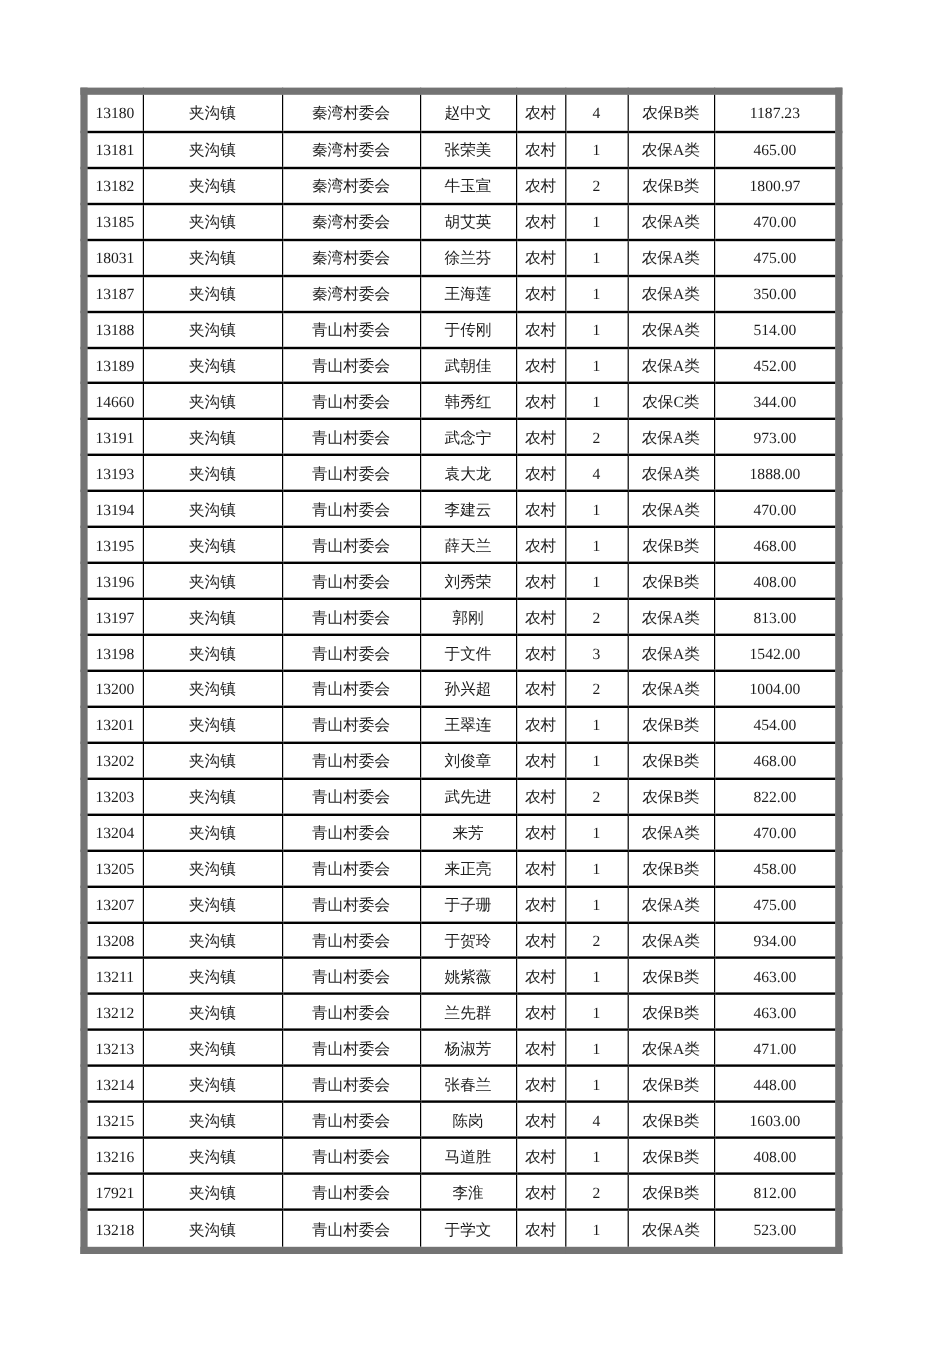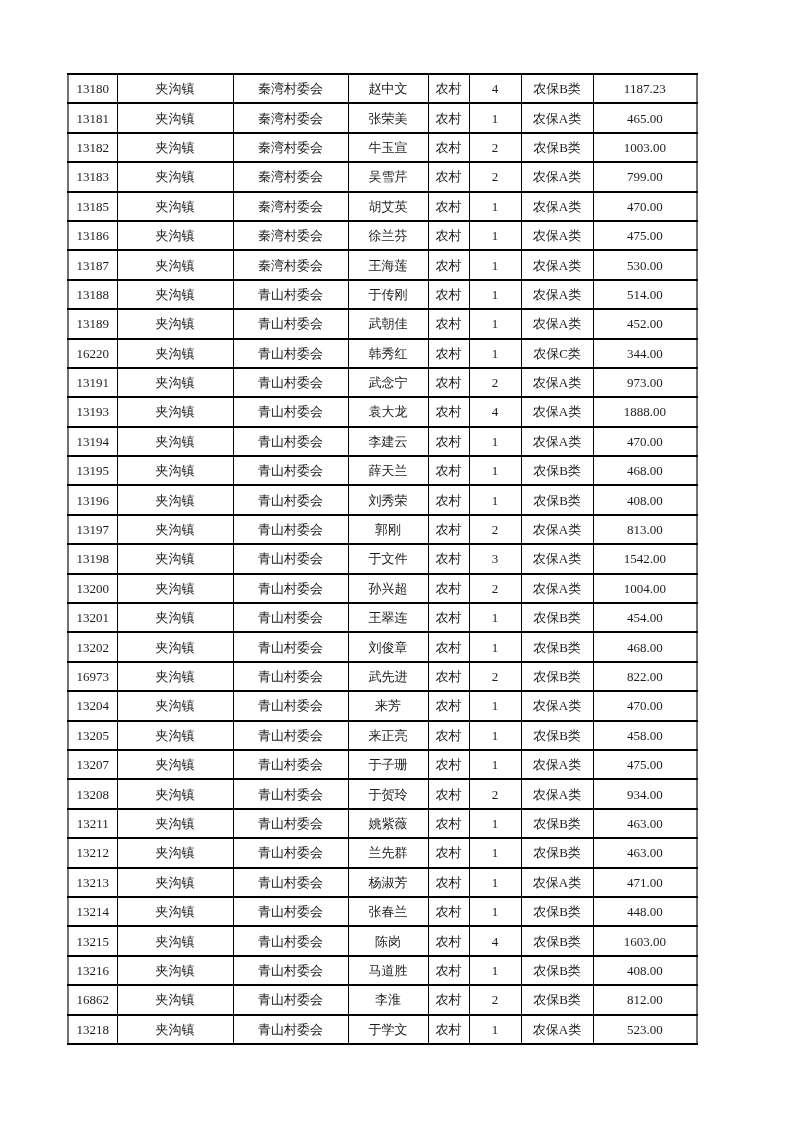--- a/index.html
+++ b/index.html
@@ -34,21 +34,21 @@
     text-align: center;
     vertical-align: middle;
     font-size: 13px;
     line-height: 1;
     padding: 0;
     white-space: nowrap;
     overflow: hidden;
     color: #1c1c1c;
   }
   table.data-table {
-    border: 2px solid #737373;
+    border: 6px solid #737373;
   }
   col.c-id        { width: 49px; }
   col.c-town      { width: 116px; }
   col.c-village   { width: 115px; }
   col.c-name      { width: 80px; }
   col.c-type      { width: 41px; }
   col.c-count     { width: 52px; }
   col.c-insurance { width: 72px; }
   col.c-amount    { width: 104px; }
 </style>
@@ -90,61 +90,51 @@
     <td>465.00</td>
   </tr>
         <tr>
     <td>13182</td>
     <td>夹沟镇</td>
     <td>秦湾村委会</td>
     <td>牛玉宣</td>
     <td>农村</td>
     <td>2</td>
     <td>农保B类</td>
-    <td>1003.00</td>
-  </tr>
-        <tr>
-    <td>13183</td>
-    <td>夹沟镇</td>
-    <td>秦湾村委会</td>
-    <td>吴雪芹</td>
-    <td>农村</td>
-    <td>2</td>
-    <td>农保A类</td>
-    <td>799.00</td>
+    <td>1800.97</td>
   </tr>
         <tr>
     <td>13185</td>
     <td>夹沟镇</td>
     <td>秦湾村委会</td>
     <td>胡艾英</td>
     <td>农村</td>
     <td>1</td>
     <td>农保A类</td>
     <td>470.00</td>
   </tr>
         <tr>
-    <td>13186</td>
+    <td>18031</td>
     <td>夹沟镇</td>
     <td>秦湾村委会</td>
     <td>徐兰芬</td>
     <td>农村</td>
     <td>1</td>
     <td>农保A类</td>
     <td>475.00</td>
   </tr>
         <tr>
     <td>13187</td>
     <td>夹沟镇</td>
     <td>秦湾村委会</td>
     <td>王海莲</td>
     <td>农村</td>
     <td>1</td>
     <td>农保A类</td>
-    <td>530.00</td>
+    <td>350.00</td>
   </tr>
         <tr>
     <td>13188</td>
     <td>夹沟镇</td>
     <td>青山村委会</td>
     <td>于传刚</td>
     <td>农村</td>
     <td>1</td>
     <td>农保A类</td>
     <td>514.00</td>
@@ -153,21 +143,21 @@
     <td>13189</td>
     <td>夹沟镇</td>
     <td>青山村委会</td>
     <td>武朝佳</td>
     <td>农村</td>
     <td>1</td>
     <td>农保A类</td>
     <td>452.00</td>
   </tr>
         <tr>
-    <td>16220</td>
+    <td>14660</td>
     <td>夹沟镇</td>
     <td>青山村委会</td>
     <td>韩秀红</td>
     <td>农村</td>
     <td>1</td>
     <td>农保C类</td>
     <td>344.00</td>
   </tr>
         <tr>
     <td>13191</td>
@@ -263,21 +253,21 @@
     <td>13202</td>
     <td>夹沟镇</td>
     <td>青山村委会</td>
     <td>刘俊章</td>
     <td>农村</td>
     <td>1</td>
     <td>农保B类</td>
     <td>468.00</td>
   </tr>
         <tr>
-    <td>16973</td>
+    <td>13203</td>
     <td>夹沟镇</td>
     <td>青山村委会</td>
     <td>武先进</td>
     <td>农村</td>
     <td>2</td>
     <td>农保B类</td>
     <td>822.00</td>
   </tr>
         <tr>
     <td>13204</td>
@@ -373,21 +363,21 @@
     <td>13216</td>
     <td>夹沟镇</td>
     <td>青山村委会</td>
     <td>马道胜</td>
     <td>农村</td>
     <td>1</td>
     <td>农保B类</td>
     <td>408.00</td>
   </tr>
         <tr>
-    <td>16862</td>
+    <td>17921</td>
     <td>夹沟镇</td>
     <td>青山村委会</td>
     <td>李淮</td>
     <td>农村</td>
     <td>2</td>
     <td>农保B类</td>
     <td>812.00</td>
   </tr>
         <tr>
     <td>13218</td>

